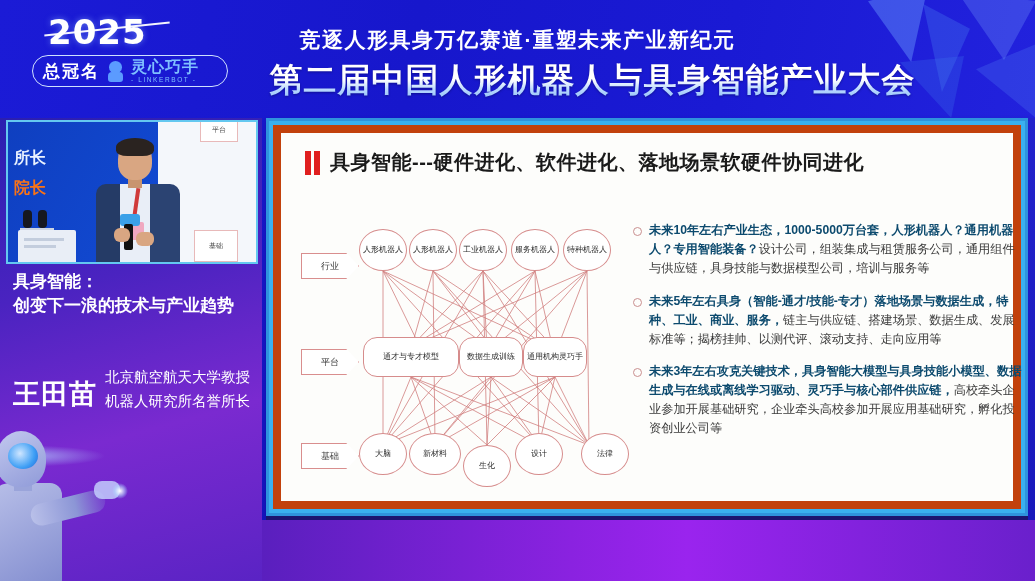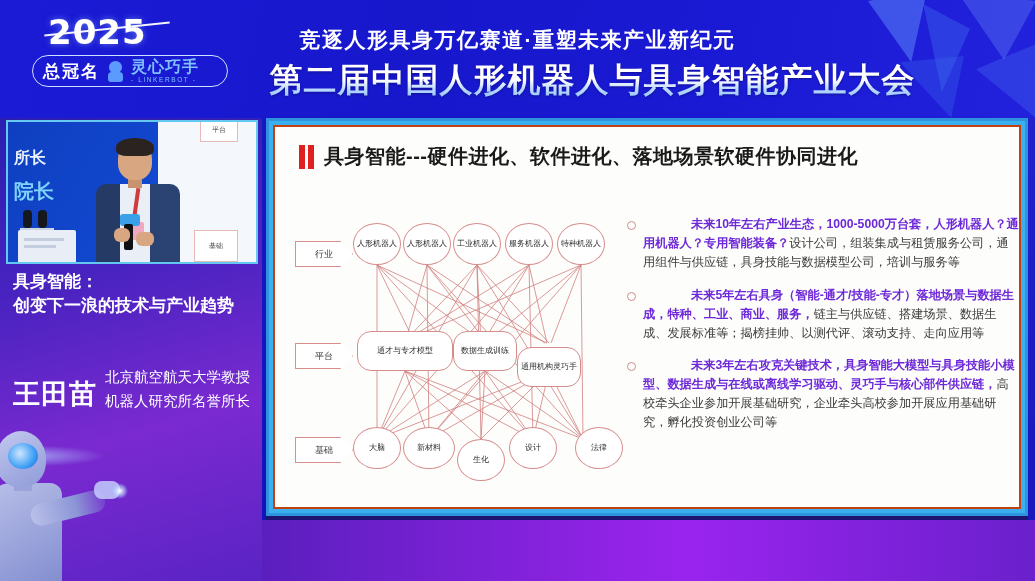--- a/index.html
+++ b/index.html
@@ -112,21 +112,21 @@
     position: absolute; right: 0px; top: 0px; width: 98px; height: 144px;
     background: #f4f7fb;
   }
   .vid-screen .mini-box {
     position: absolute; border: 1px solid #e8b9b9; background: #fff;
     font-size: 7px; color: #444; display: flex; align-items: center; justify-content: center;
   }
   .vid-screen .mb1 { left: 42px; top: -4px; width: 38px; height: 24px; }
   .vid-screen .mb2 { left: 36px; top: 108px; width: 44px; height: 32px; }
   .vid-text1 { position: absolute; left: 6px; top: 26px; font-size: 16px; font-weight: 700; color: #eaf2ff; }
-  .vid-text2 { position: absolute; left: 6px; top: 56px; font-size: 20px; font-weight: 700; color: #7dd3fc; }
+  .vid-text2 { position: absolute; left: 6px; top: 56px; font-size: 16px; font-weight: 700; color: #f97316; }
   .podium {
     position: absolute; left: 10px; top: 108px; width: 58px; height: 36px;
     background: #e9eef6; border-radius: 2px 2px 0 0;
   }
   .podium .pl1 { position:absolute; left:6px; top:8px; width:40px; height:3px; background:#c3cddd; }
   .podium .pl2 { position:absolute; left:6px; top:15px; width:32px; height:3px; background:#c3cddd; }
   .mic-stand { position: absolute; left: 12px; top: 86px; width: 34px; height: 24px; }
   .mic-stand i { position: absolute; bottom: 4px; width: 9px; height: 18px; border-radius: 4px; background: #16181f; }
   .mic-stand i:nth-child(1) { left: 3px; }
   .mic-stand i:nth-child(2) { left: 18px; }
@@ -191,21 +191,21 @@
   
   .slide-outer {
     position: absolute; left: 266px; top: 118px; width: 762px; height: 398px;
     background: #3ab0f0;
     border: 3px solid #2f93dd;
     box-shadow: 2px 3px 5px rgba(0,0,0,0.35);
   }
   .slide {
     position: absolute; inset: 4px;
     background: #fdfdfb;
-    border: 2px solid #c2410c;
+    border: 8px solid #c2410c;
     padding-left: 24px;
   }
   .slide-title-row {
     position: absolute; left: 24px; top: 16px; display: flex; align-items: center; gap: 10px;
   }
   .red-bars { display: flex; gap: 3px; }
   .red-bars i { display: block; width: 6px; height: 24px; background: #e01f1f; }
   .slide-title {
     font-size: 20px; font-weight: 700; color: #1a1a1a; letter-spacing: 0.5px;
     white-space: nowrap;
@@ -228,21 +228,21 @@
   .node.ellipse { border-radius: 50%; }
   .node.round { border-radius: 14px; }
 
   .bullets { position: absolute; left: 352px; top: 88px; width: 392px; }
   .bullet { display: flex; gap: 7px; margin-bottom: 14px; }
   .bullet-dot {
     flex: 0 0 auto; width: 9px; height: 9px; margin-top: 6px;
     border: 1.5px solid #c98f8f; border-radius: 50%;
   }
   .bullet-text { font-size: 12.2px; line-height: 1.55; color: #3a3a3a; }
-  .bullet-text .hl { color: #6d28d9; font-weight: 700; margin-left: 48px; }
+  .bullet-text .hl { color: #0c4a6e; font-weight: 700; }
 
   .slide-bottom-strip {
     position: absolute; left: 266px; top: 516px; width: 762px; height: 6px;
     background: #1c1470;
   }
   .bottom-band {
     position: absolute; left: 262px; top: 520px; width: 773px; height: 61px;
     background: linear-gradient(90deg, #5a1fbe 0%, #8a22e0 40%, #9a24ee 55%, #6a20cc 100%);
   }
   .right-edge {
@@ -402,33 +402,33 @@
 
             <line x1="82" y1="62" x2="238" y2="236"></line>
             <line x1="132" y1="62" x2="288" y2="236"></line>
             <line x1="234" y1="62" x2="82" y2="236"></line>
             <line x1="286" y1="62" x2="134" y2="236"></line>
             <line x1="182" y1="62" x2="288" y2="236"></line>
             <line x1="182" y1="62" x2="82" y2="236"></line>
           </g>
         </svg>
 
-        <div class="layer-tag" style="left:0px; top:38px;">行业</div>
+        <div class="layer-tag" style="left:0px; top:44px;">行业</div>
         <div class="layer-tag" style="left:0px; top:140px;">平台</div>
         <div class="layer-tag" style="left:0px; top:234px;">基础</div>
 
         <div class="node ellipse" style="left:58px; top:20px; width:48px; height:42px;">人形机器人</div>
         <div class="node ellipse" style="left:108px; top:20px; width:48px; height:42px;">人形机器人</div>
         <div class="node ellipse" style="left:158px; top:20px; width:48px; height:42px;">工业机器人</div>
         <div class="node ellipse" style="left:210px; top:20px; width:48px; height:42px;">服务机器人</div>
         <div class="node ellipse" style="left:262px; top:20px; width:48px; height:42px;">特种机器人</div>
 
         <div class="node round" style="left:62px; top:128px; width:96px; height:40px;">通才与专才模型</div>
         <div class="node round" style="left:158px; top:128px; width:64px; height:40px;">数据生成训练</div>
-        <div class="node round" style="left:222px; top:144px; width:64px; height:40px;">通用机构灵巧手</div>
+        <div class="node round" style="left:222px; top:128px; width:64px; height:40px;">通用机构灵巧手</div>
 
         <div class="node ellipse" style="left:58px; top:224px; width:48px; height:42px;">大脑</div>
         <div class="node ellipse" style="left:108px; top:224px; width:52px; height:42px;">新材料</div>
         <div class="node ellipse" style="left:162px; top:236px; width:48px; height:42px;">生化</div>
         <div class="node ellipse" style="left:214px; top:224px; width:48px; height:42px;">设计</div>
         <div class="node ellipse" style="left:280px; top:224px; width:48px; height:42px;">法律</div>
       </div>
 
       <div class="bullets">
         <div class="bullet">

